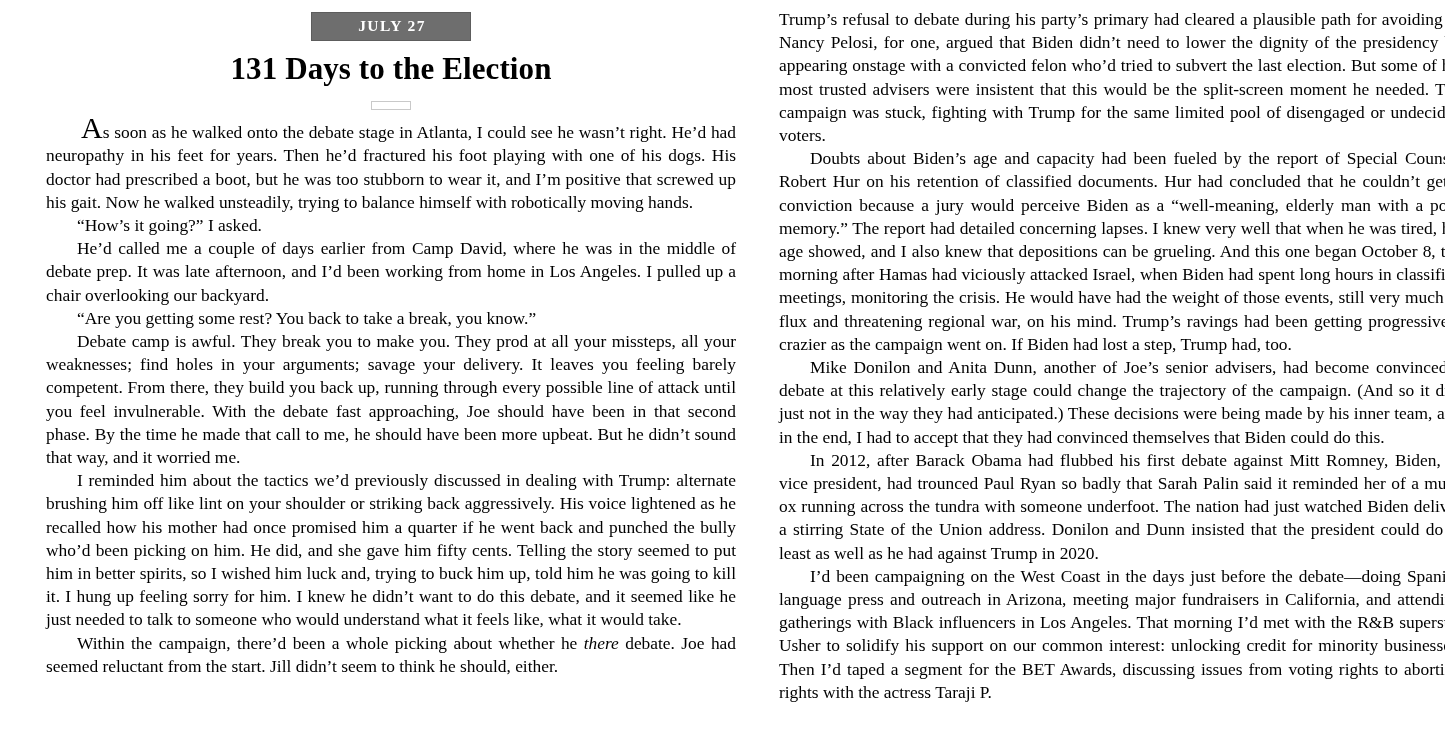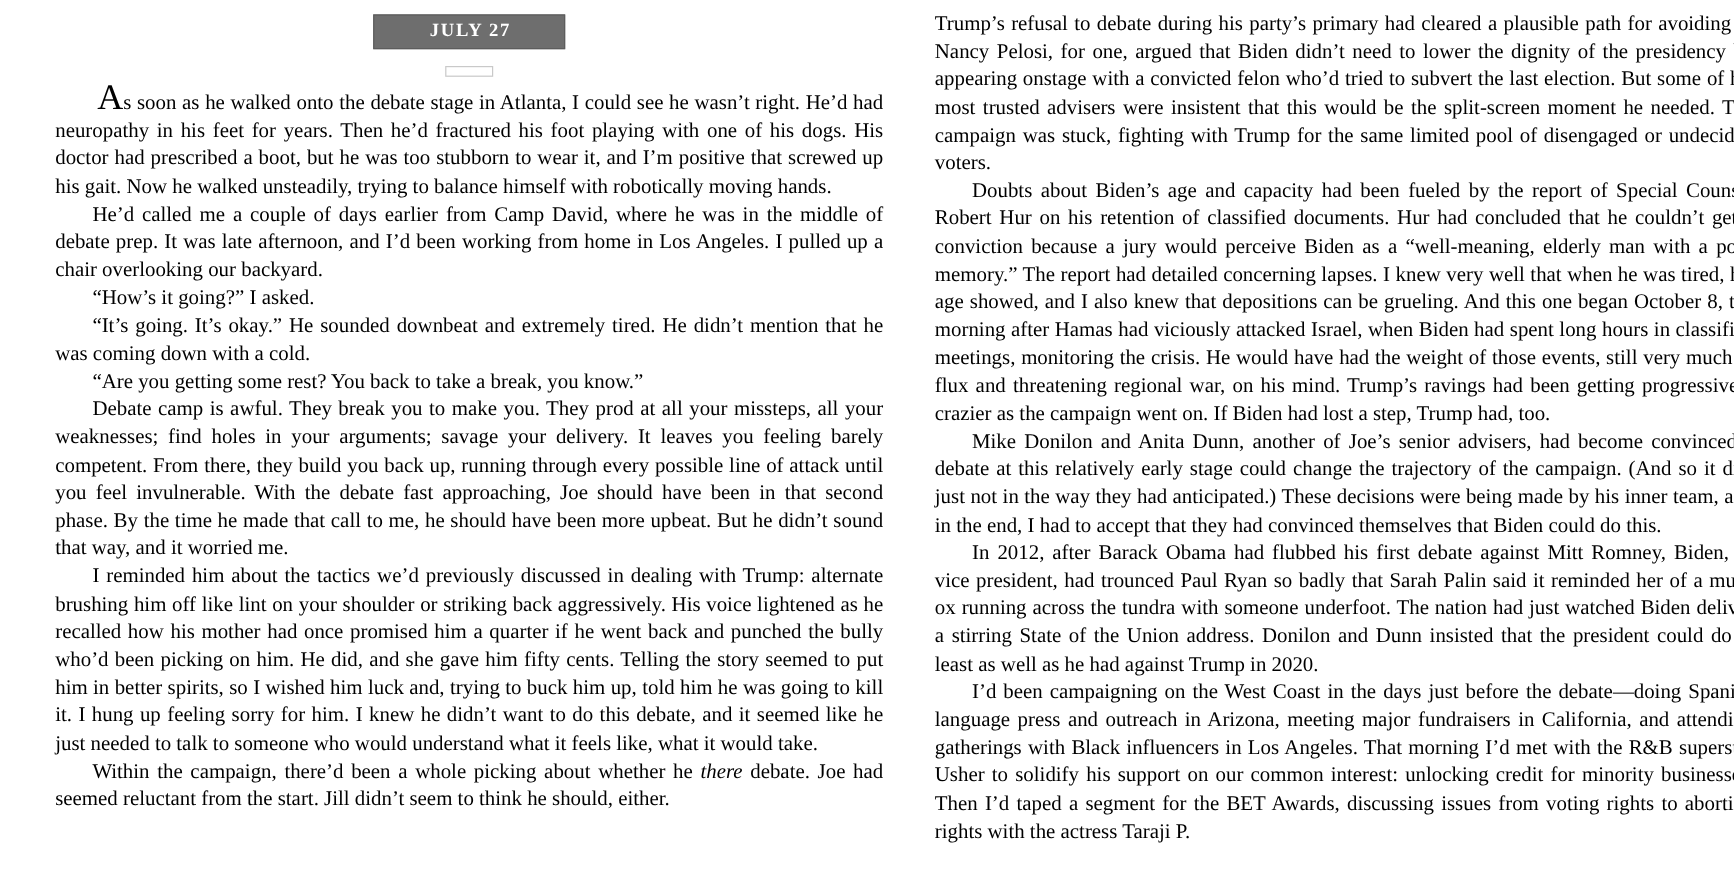--- a/index.html
+++ b/index.html
@@ -107,32 +107,32 @@
 </head>
 <body>
 
 <div class="page">
   <div class="columns">
 
     <div class="col col-left">
 
       <div class="chapter-header">
         <div class="date-badge">JULY 27</div>
+        <h1 class="chapter-title">131 Days to the Election</h1>
         <div class="title-rule"></div>
       </div>
 
       <div class="body-text">
 
         <p class="dropcap-para"><span class="dropcap">A</span><span>s soon as he walked onto the debate stage in Atlanta, I could see he wasn’t right. He’d had neuropathy in his feet for years. Then he’d fractured his foot playing with one of his dogs. His doctor had prescribed a boot, but he was too stubborn to wear it, and I’m positive that screwed up his gait. Now he walked unsteadily, trying to balance himself with robotically moving hands.</span></p>
 
+        <p><span>“How’s it going?” I asked.</span></p>
+
         <p><span>He’d called me a couple of days earlier from Camp David, where he was in the middle of debate prep. It was late afternoon, and I’d been working from home in Los Angeles. I pulled up a chair overlooking our backyard.</span></p>
 
-        <p><span>“How’s it going?” I asked.</span></p>
-
-        <p><span>“It’s going. It’s okay.” He sounded downbeat and extremely tired. He didn’t mention that he was coming down with a cold.</span></p>
 
         <p><span>“Are you getting some rest? You back to take a break, you know.”</span></p>
 
         <p><span>Debate camp is awful. They break you to make you. They prod at all your missteps, all your weaknesses; find holes in your arguments; savage your delivery. It leaves you feeling barely competent. From there, they build you back up, running through every possible line of attack until you feel invulnerable. With the debate fast approaching, Joe should have been in that second phase. By the time he made that call to me, he should have been more upbeat. But he didn’t sound that way, and it worried me.</span></p>
 
         <p><span>I reminded him about the tactics we’d previously discussed in dealing with Trump: alternate brushing him off like lint on your shoulder or striking back aggressively. His voice lightened as he recalled how his mother had once promised him a quarter if he went back and punched the bully who’d been picking on him. He did, and she gave him fifty cents. Telling the story seemed to put him in better spirits, so I wished him luck and, trying to buck him up, told him he was going to kill it. I hung up feeling sorry for him. I knew he didn’t want to do this debate, and it seemed like he just needed to talk to someone who would understand what it feels like, what it would take.</span></p>
 
         <p><span>Within the campaign, there’d been a whole picking about whether he </span><em>there</em><span> debate. Joe had seemed reluctant from the start. Jill didn’t seem to think he should, either.</span></p>
 
       </div>

